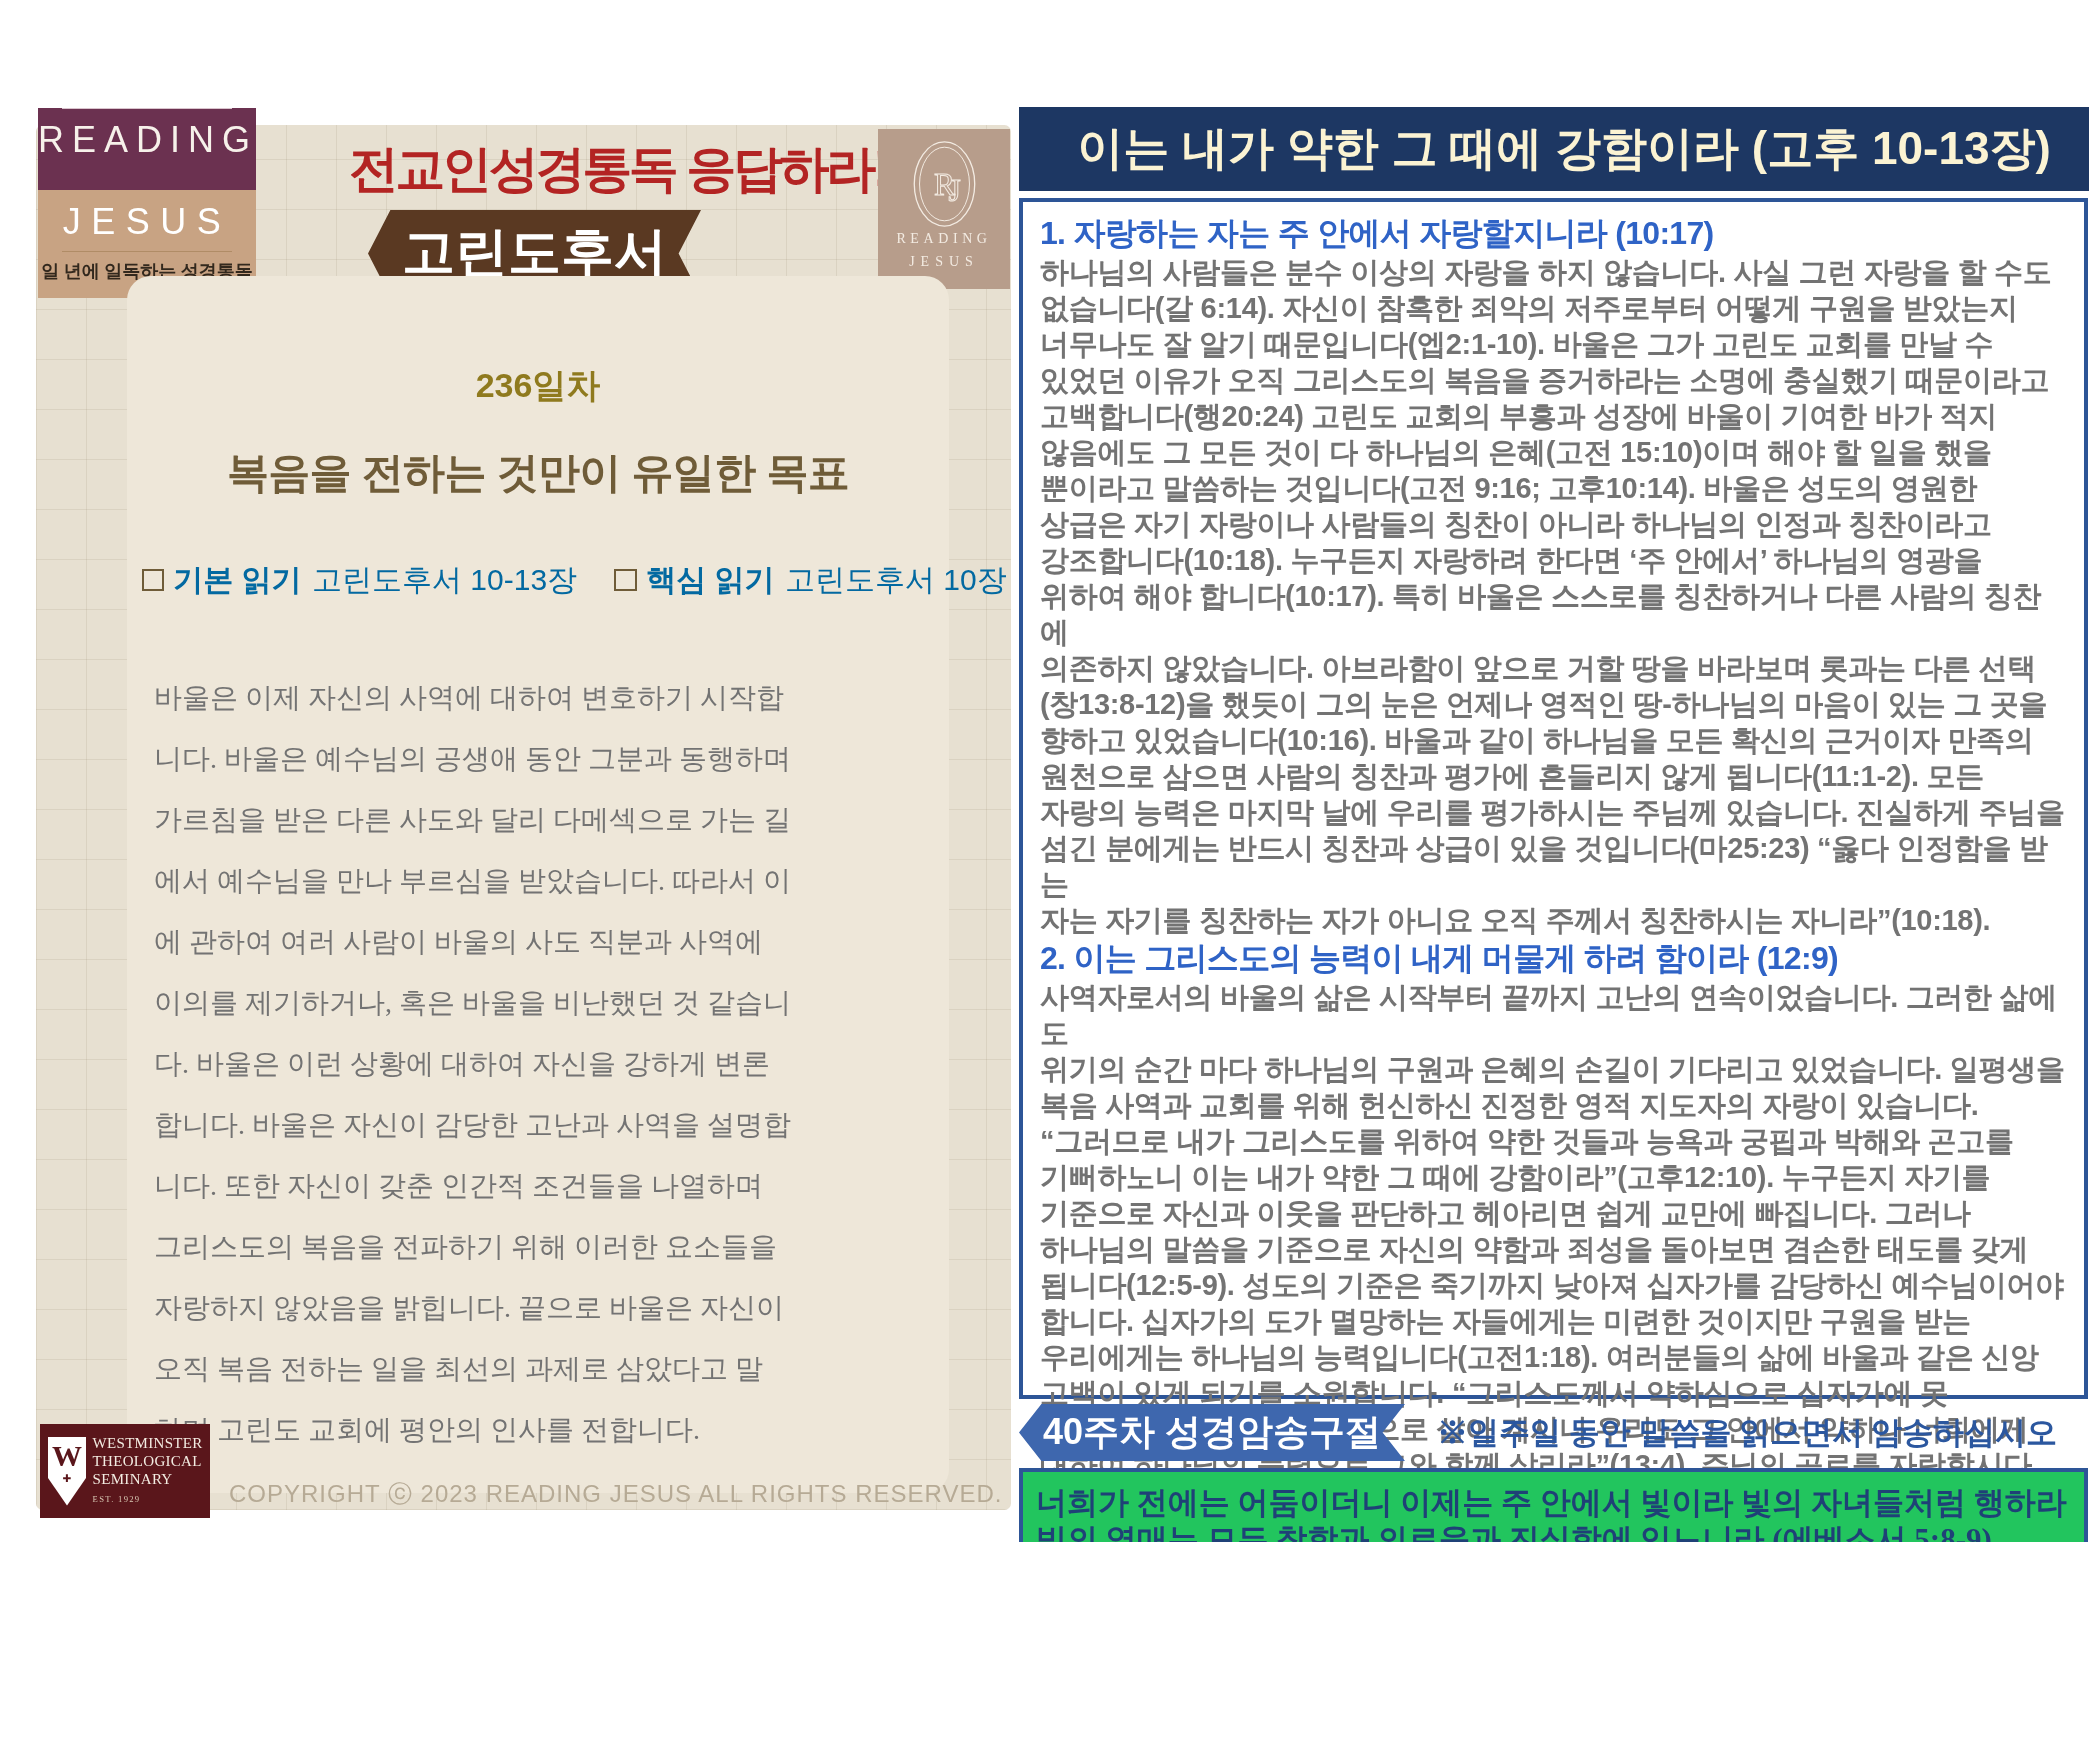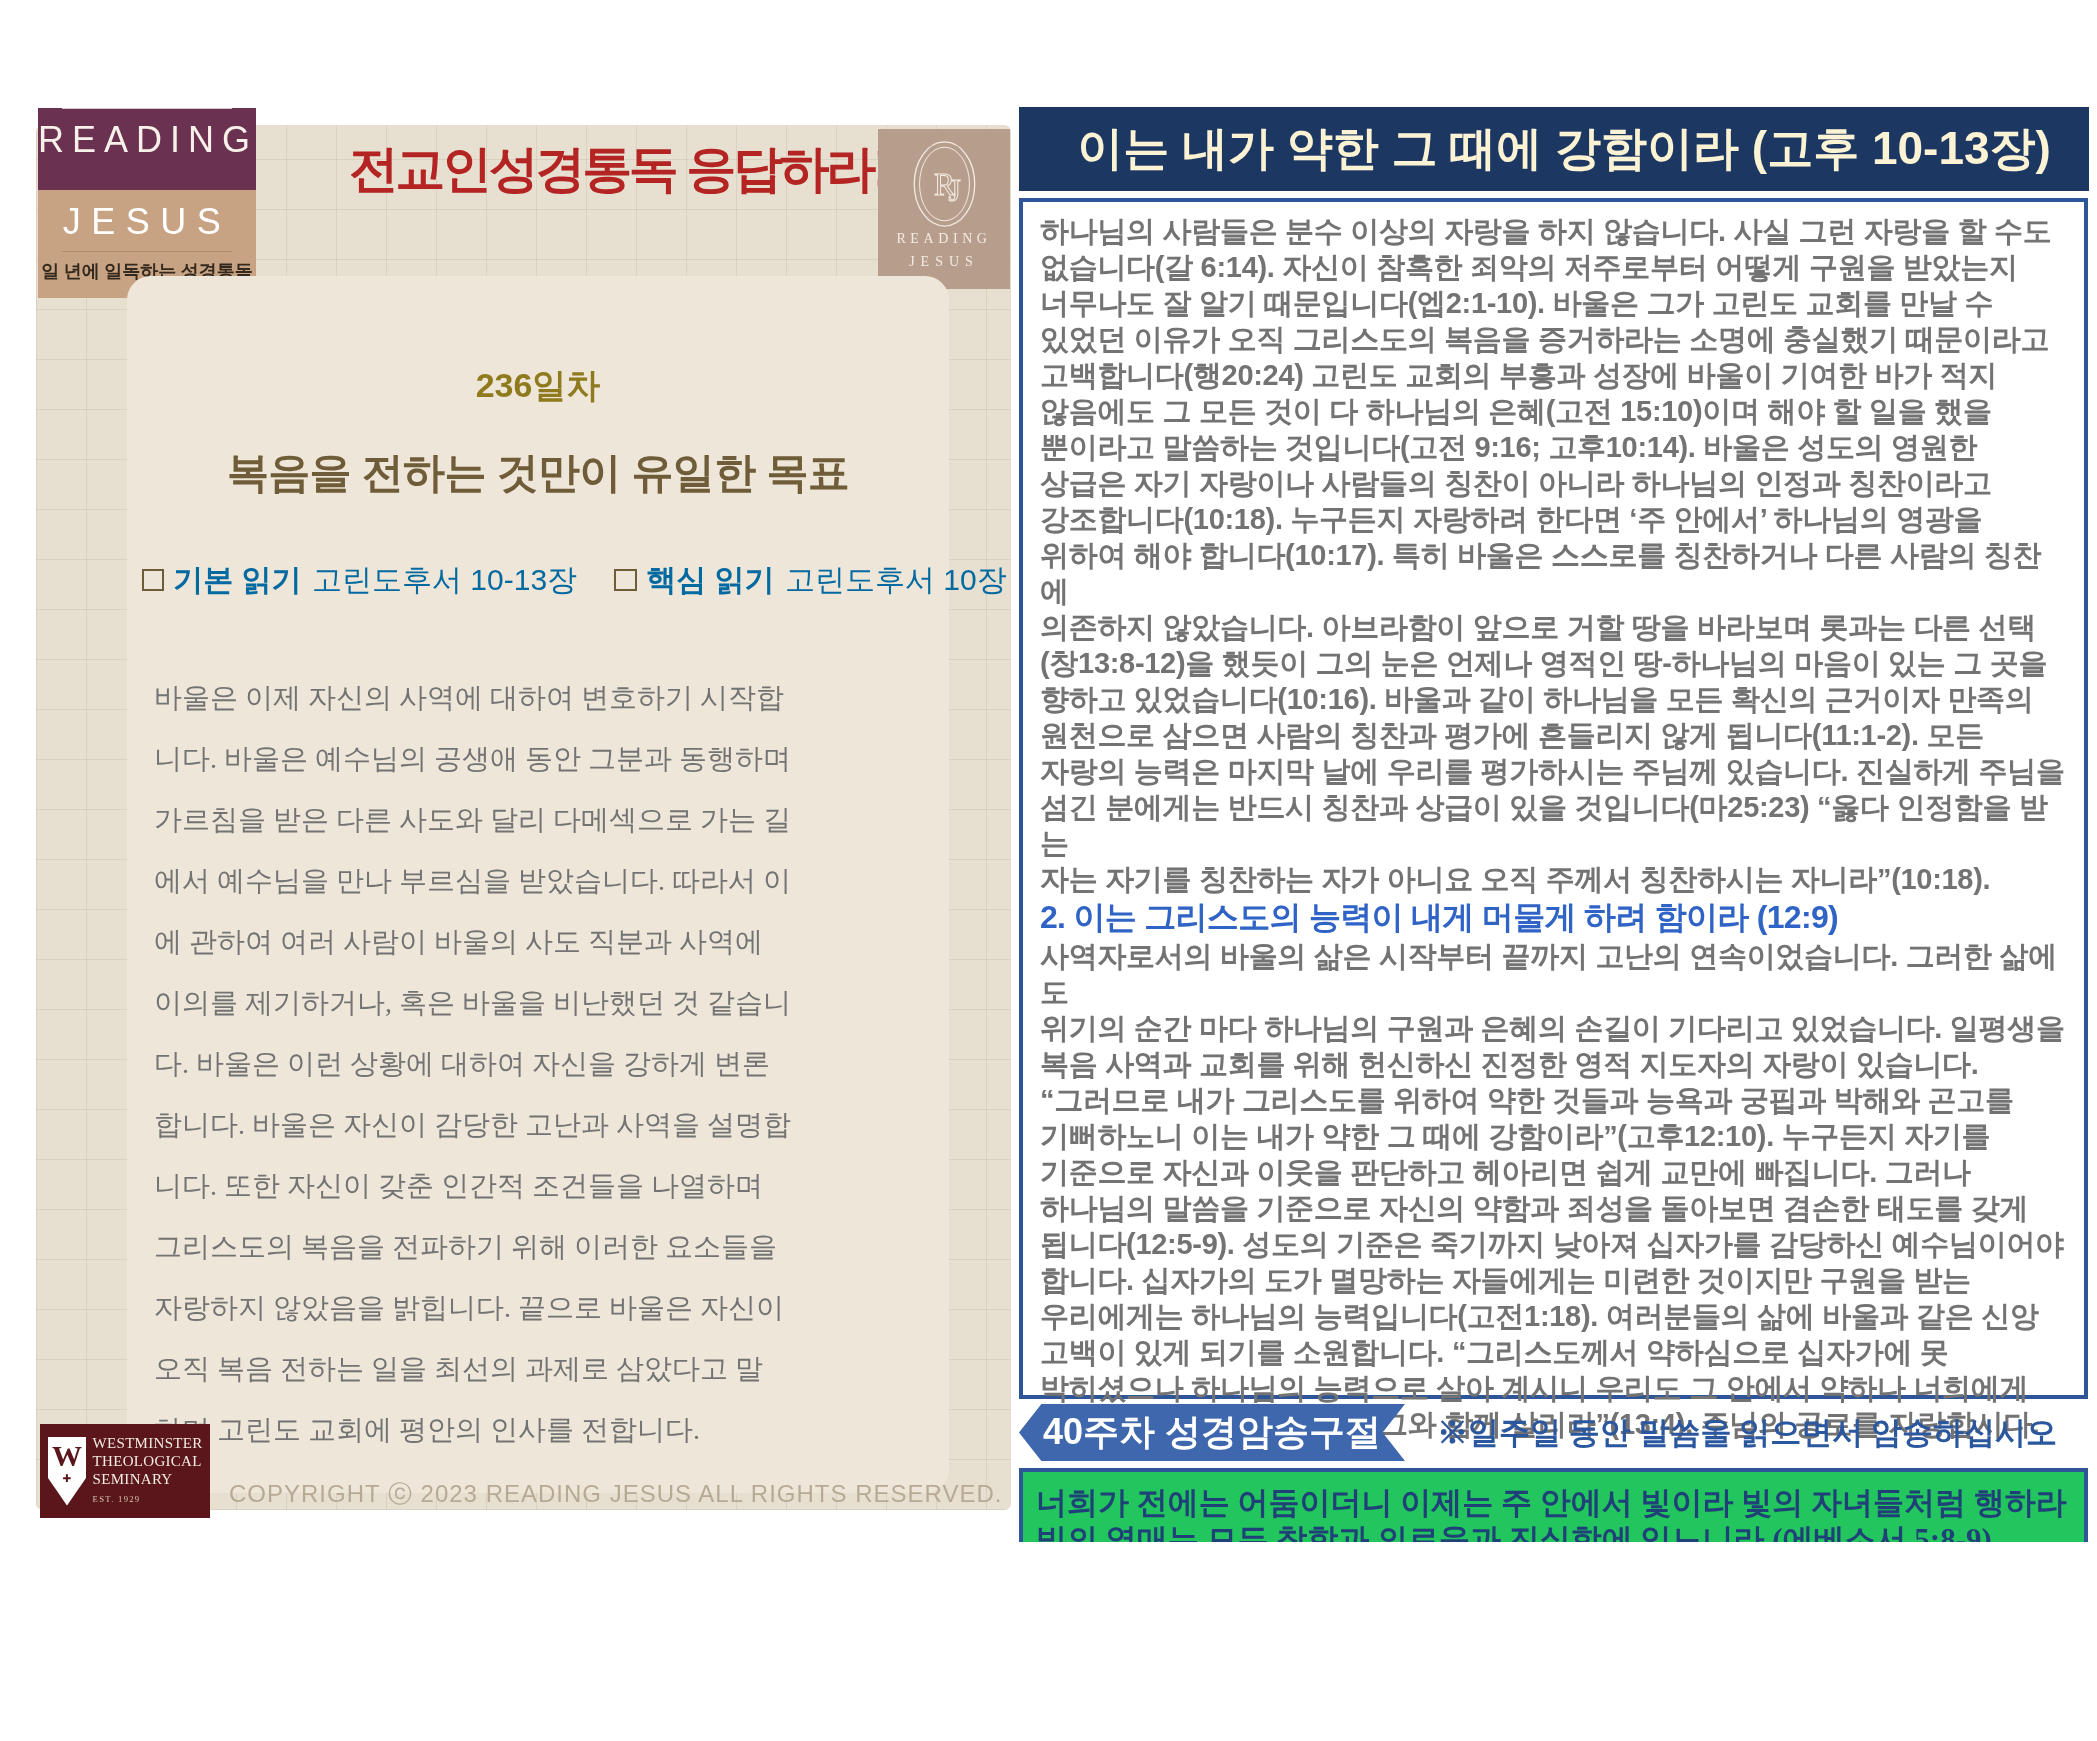--- a/index.html
+++ b/index.html
@@ -104,20 +104,21 @@
     </div>
     <div class="logo-bottom">
       <div class="logo-jesus">JESUS</div>
       <div class="logo-rule2"></div>
       <div class="logo-caption">일 년에 일독하는 성경통독</div>
     </div>
   </div>
 
   <div class="campaign">전교인성경통독 응답하라!</div>
 
+  <div class="book-ribbon ribbon">고린도후서</div>
 
   <div class="rj-badge">
     <svg width="79" height="92" viewBox="0 0 120 140">
       <ellipse cx="60" cy="70" rx="46" ry="64" fill="none" stroke="#f3ebe2" stroke-width="2"></ellipse>
       <ellipse cx="60" cy="70" rx="38" ry="56" fill="none" stroke="#f3ebe2" stroke-width="1.5"></ellipse>
       <text x="44" y="86" font-family="Liberation Serif, serif" font-size="48" fill="none" stroke="#f3ebe2" stroke-width="1.5">R</text>
       <text x="66" y="96" font-family="Liberation Serif, serif" font-size="48" fill="none" stroke="#f3ebe2" stroke-width="1.5">J</text>
     </svg>
     <div class="badge-reading">READING</div>
     <div class="badge-jesus">JESUS</div>
@@ -156,20 +157,21 @@
       <div>SEMINARY</div>
       <div class="wts-est">EST. 1929</div>
     </div>
   </div>
 
   <div class="copyright">COPYRIGHT ⓒ 2023 READING JESUS ALL RIGHTS RESERVED.</div>
 
   <div class="r-header">이는 내가 약한 그 때에 강함이라 (고후 10-13장)</div>
 
   <div class="r-box">
+    <div class="sec-h">1. 자랑하는 자는 주 안에서 자랑할지니라 (10:17)</div>
     <div class="sec-b preline">하나님의 사람들은 분수 이상의 자랑을 하지 않습니다. 사실 그런 자랑을 할 수도
 없습니다(갈 6:14). 자신이 참혹한 죄악의 저주로부터 어떻게 구원을 받았는지
 너무나도 잘 알기 때문입니다(엡2:1-10). 바울은 그가 고린도 교회를 만날 수
 있었던 이유가 오직 그리스도의 복음을 증거하라는 소명에 충실했기 때문이라고
 고백합니다(행20:24) 고린도 교회의 부흥과 성장에 바울이 기여한 바가 적지
 않음에도 그 모든 것이 다 하나님의 은혜(고전 15:10)이며 해야 할 일을 했을
 뿐이라고 말씀하는 것입니다(고전 9:16; 고후10:14). 바울은 성도의 영원한
 상급은 자기 자랑이나 사람들의 칭찬이 아니라 하나님의 인정과 칭찬이라고
 강조합니다(10:18). 누구든지 자랑하려 한다면 ‘주 안에서’ 하나님의 영광을
 위하여 해야 합니다(10:17). 특히 바울은 스스로를 칭찬하거나 다른 사람의 칭찬에

